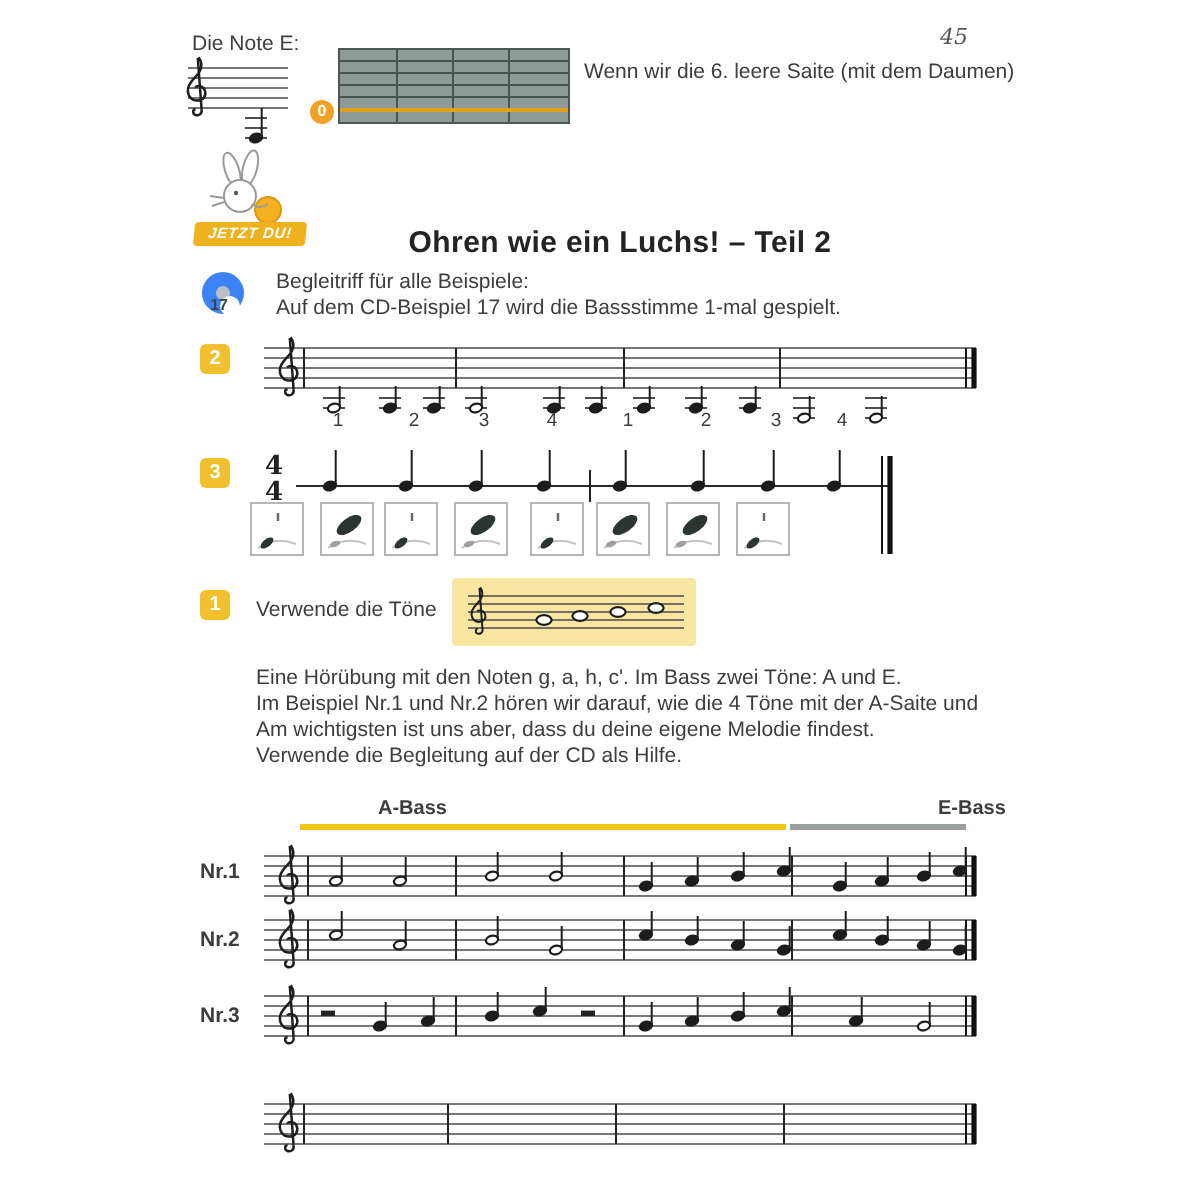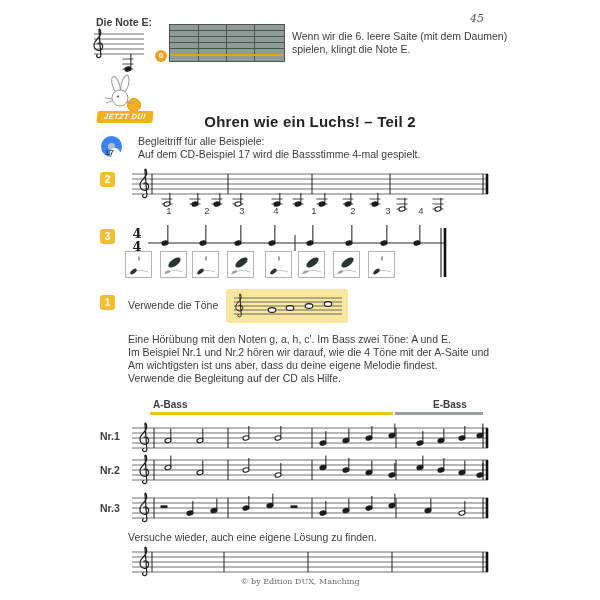--- a/index.html
+++ b/index.html
@@ -21,21 +21,21 @@
   .fret .fr{position:absolute;top:0;bottom:0;width:1px;background:#49544e;}
   .fret .estr{position:absolute;left:0;right:0;height:2.4px;background:#e2a11c;}
   .zero{width:12px;height:12px;border-radius:50%;background:#efa226;color:#fff;font-weight:bold;
         font-size:8px;text-align:center;line-height:12px;}
   .cd{width:21px;height:21px;border-radius:50%;background:#b9bfc4;border:7px solid #3b82f6;box-sizing:border-box;}
   .cd .hole{position:absolute;left:2px;top:5px;width:10px;height:10px;border-radius:50%;background:#fff;}
   .cd .n{position:absolute;right:1px;top:5px;font-size:8px;font-weight:bold;color:#3c4348;}
   .ybox{background:#f9e7a1;border-radius:2px;}
   .bassline-a{background:#f4c519;height:3px;}
   .bassline-e{background:#9aa0a0;height:3px;}
-  .basslabel{font-size:10px;font-weight:bold;color:#3d3d3d;}
+  .basslabel{font-size:10px;font-weight:bold;color:#3d3d3d;margin-left:36px;}
   .beat{font-size:9.5px;color:#3d3d3d;text-align:center;width:12px;}
   .tsig{font-family:"DejaVu Serif",serif;font-size:13px;font-weight:bold;width:16px;text-align:center;color:#222;}
   .pict{width:27px;height:27px;background:#fff;border:1px solid #b5b5b5;box-sizing:border-box;}
   .footer{width:600px;text-align:center;font-family:"DejaVu Serif",serif;font-size:8px;color:#6b6b6b;}
   svg.staff{overflow:visible;}
 </style>
 </head>
 <body>
 
 <div id="page">
@@ -43,21 +43,21 @@
   <svg width="0" height="0" style="position:absolute">
     <defs>
       <g id="clef">
         <path d="M11.3 2.6 C12.8 4.6 13.1 7.2 11.9 9.6 C10.5 12.4 7.2 14.2 6.2 17.6 C5.2 21.1 7.3 24.3 10.6 24.3 C13.5 24.3 15.2 22 14.5 19.5 C13.9 17.2 11.2 16.2 9.5 17.7 M10.9 3 L12.8 28.8 M12.8 28.8 C13.2 31 11 32.2 9.4 31.3 C8.1 30.5 8.4 28.7 9.8 28.5" fill="none" stroke="#1f1f1f" stroke-width="1.25"></path>
       </g>
     </defs>
   </svg>
 
   <span class="abs pageno" style="left:470px;top:12px;">45</span>
 
-  <span class="abs txt" style="left:96px;top:16px;font-weight:bold;text-align:right;">Die Note E:</span>
+  <span class="abs txt" style="left:96px;top:16px;font-weight:normal;text-align:right;">Die Note E:</span>
   <svg class="abs staff" style="left:84px;top:28px;" width="64" height="52">
       <line x1="10" y1="6" x2="60" y2="6" stroke="#4a4a4a" stroke-width="0.8"></line>
       <line x1="10" y1="11" x2="60" y2="11" stroke="#4a4a4a" stroke-width="0.8"></line>
       <line x1="10" y1="16" x2="60" y2="16" stroke="#4a4a4a" stroke-width="0.8"></line>
       <line x1="10" y1="21" x2="60" y2="21" stroke="#4a4a4a" stroke-width="0.8"></line>
       <line x1="10" y1="26" x2="60" y2="26" stroke="#4a4a4a" stroke-width="0.8"></line>
       <use href="#clef" transform="translate(4,-2)"></use>
       <line x1="38.5" y1="31" x2="49.5" y2="31" stroke="#3a3a3a" stroke-width="0.9"></line>
       <line x1="38.5" y1="36" x2="49.5" y2="36" stroke="#3a3a3a" stroke-width="0.9"></line>
       <line x1="38.5" y1="41" x2="49.5" y2="41" stroke="#3a3a3a" stroke-width="0.9"></line>
@@ -71,41 +71,40 @@
     <div class="str" style="top:17px;"></div>
       <div class="str" style="top:23px;"></div>
     <div class="fr" style="left:28px;"></div>
       <div class="fr" style="left:56px;"></div>
       <div class="fr" style="left:84px;"></div>
     <div class="estr" style="top:29px;"></div>
   </div>
   <div class="abs zero" style="left:155px;top:50px;">0</div>
 
   <div class="abs txt" style="left:292px;top:30px;">Wenn wir die 6. leere Saite (mit dem Daumen)</div>
-  <div class="abs txt" style="left:292px;top:43px;">spielen, klingt die Note E.</div>
 
   <svg class="abs" style="left:98px;top:74px;" width="50" height="40">
     <ellipse cx="18" cy="11" rx="3.5" ry="9" transform="rotate(-18 18 11)" fill="#fff" stroke="#9a9a9a"></ellipse>
     <ellipse cx="27" cy="10" rx="3.5" ry="9" transform="rotate(14 27 10)" fill="#fff" stroke="#9a9a9a"></ellipse>
     <circle cx="22" cy="24" r="8" fill="#fff" stroke="#9a9a9a"></circle>
     <circle cx="20" cy="22.5" r="1.1" fill="#555"></circle>
     <path d="M14 25 L7 24 M14 27 L8 29" stroke="#9a9a9a" fill="none"></path>
     <circle cx="36" cy="31" r="6.5" fill="#f3b01f" stroke="#d89a12"></circle>
     <path d="M28 28 Q32 31 36 28" stroke="#9a9a9a" fill="none"></path>
   </svg>
   <div class="abs jetzt" style="left:97px;top:111px;">JETZT DU!</div>
 
   <div class="abs title" style="left:130px;top:113px;width:360px;">Ohren wie ein Luchs! – Teil 2</div>
 
   <div class="abs cd" style="left:101px;top:136px;">
     <div class="hole"></div>
     <span class="n">17</span>
   </div>
   <div class="abs txt" style="left:138px;top:135px;text-align:right;">Begleitriff für alle Beispiele:</div>
-  <div class="abs txt" style="left:138px;top:148px;">Auf dem CD-Beispiel 17 wird die Bassstimme 4-mal gespielt.</div>
+  <div class="abs txt" style="left:138px;top:148px;">Auf dem CD-Beispiel 17 wird die Bassstimme 1-mal gespielt.</div>
 
   <div class="abs badge" style="left:100px;top:172px;">2</div>
   <svg class="abs staff" style="left:128px;top:166px;" width="366" height="54">
       <line x1="4" y1="8" x2="360" y2="8" stroke="#4a4a4a" stroke-width="0.8"></line>
       <line x1="4" y1="13" x2="360" y2="13" stroke="#4a4a4a" stroke-width="0.8"></line>
       <line x1="4" y1="18" x2="360" y2="18" stroke="#4a4a4a" stroke-width="0.8"></line>
       <line x1="4" y1="23" x2="360" y2="23" stroke="#4a4a4a" stroke-width="0.8"></line>
       <line x1="4" y1="28" x2="360" y2="28" stroke="#4a4a4a" stroke-width="0.8"></line>
       <use href="#clef" transform="translate(6,0)"></use>
       <line x1="24" y1="8" x2="24" y2="28" stroke="#222" stroke-width="1"></line>
@@ -375,30 +374,28 @@
       <ellipse cx="241" cy="18" rx="3.1" ry="2.15" fill="#1c1c1c" stroke="#1c1c1c" stroke-width="1.1" transform="rotate(-14 241 18)"></ellipse>
       <line x1="243.85" y1="17.2" x2="243.85" y2="6" stroke="#1c1c1c" stroke-width="1"></line>
       <ellipse cx="264" cy="15.5" rx="3.1" ry="2.15" fill="#1c1c1c" stroke="#1c1c1c" stroke-width="1.1" transform="rotate(-14 264 15.5)"></ellipse>
       <line x1="266.85" y1="14.7" x2="266.85" y2="3.5" stroke="#1c1c1c" stroke-width="1"></line>
       <ellipse cx="300" cy="20.5" rx="3.1" ry="2.15" fill="#1c1c1c" stroke="#1c1c1c" stroke-width="1.1" transform="rotate(-14 300 20.5)"></ellipse>
       <line x1="302.85" y1="19.7" x2="302.85" y2="8.5" stroke="#1c1c1c" stroke-width="1"></line>
       <ellipse cx="334" cy="23" rx="3.1" ry="2.15" fill="#fff" stroke="#1c1c1c" stroke-width="1.1" transform="rotate(-14 334 23)"></ellipse>
       <line x1="336.85" y1="22.2" x2="336.85" y2="11" stroke="#1c1c1c" stroke-width="1"></line>
     </svg>
 
-  <div class="abs txt" style="left:128px;top:531px;">Versuche wieder, auch eine eigene Lösung zu finden.</div>
   <svg class="abs staff" style="left:128px;top:544px;" width="366" height="34">
       <line x1="4" y1="8" x2="360" y2="8" stroke="#4a4a4a" stroke-width="0.8"></line>
       <line x1="4" y1="13" x2="360" y2="13" stroke="#4a4a4a" stroke-width="0.8"></line>
       <line x1="4" y1="18" x2="360" y2="18" stroke="#4a4a4a" stroke-width="0.8"></line>
       <line x1="4" y1="23" x2="360" y2="23" stroke="#4a4a4a" stroke-width="0.8"></line>
       <line x1="4" y1="28" x2="360" y2="28" stroke="#4a4a4a" stroke-width="0.8"></line>
       <use href="#clef" transform="translate(6,0)"></use>
       <line x1="24" y1="8" x2="24" y2="28" stroke="#222" stroke-width="1"></line>
       <line x1="96" y1="8" x2="96" y2="28" stroke="#222" stroke-width="1"></line>
       <line x1="180" y1="8" x2="180" y2="28" stroke="#222" stroke-width="1"></line>
       <line x1="264" y1="8" x2="264" y2="28" stroke="#222" stroke-width="1"></line>
       <line x1="355" y1="8" x2="355" y2="28" stroke="#111" stroke-width="1"></line>
       <line x1="359" y1="8" x2="359" y2="28" stroke="#111" stroke-width="2.6"></line>
     </svg>
 
-  <div class="abs footer" style="left:0;top:577px;">© by Edition DUX, Manching</div>
 </div>
 
 </body></html>

